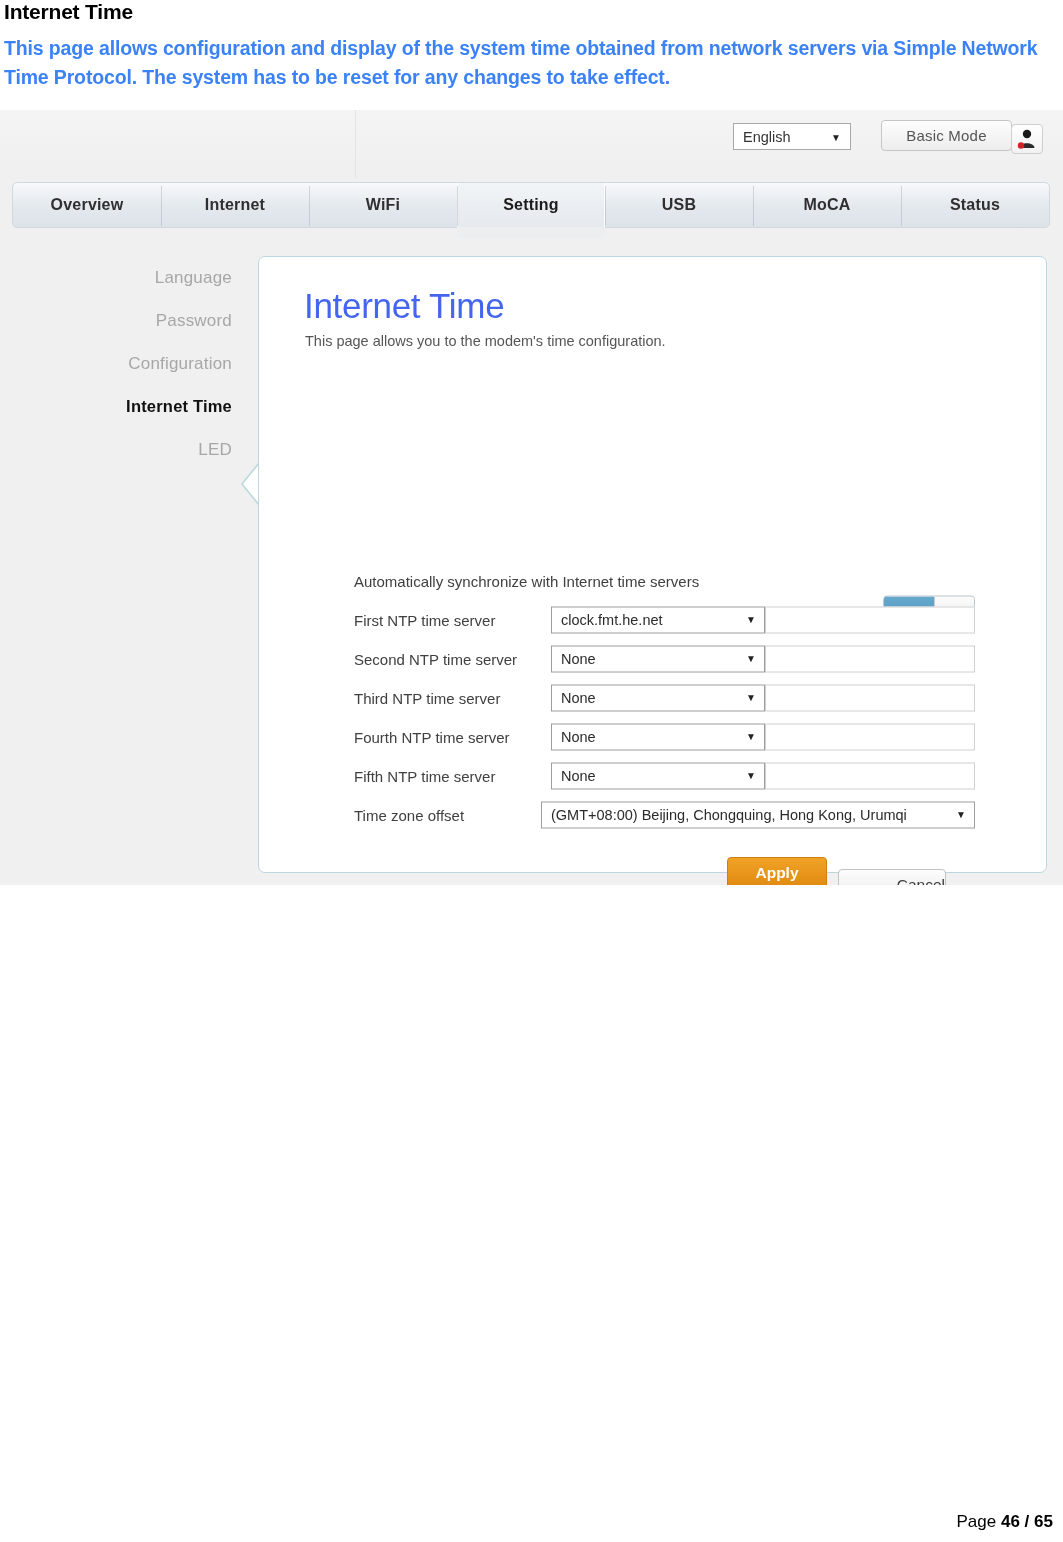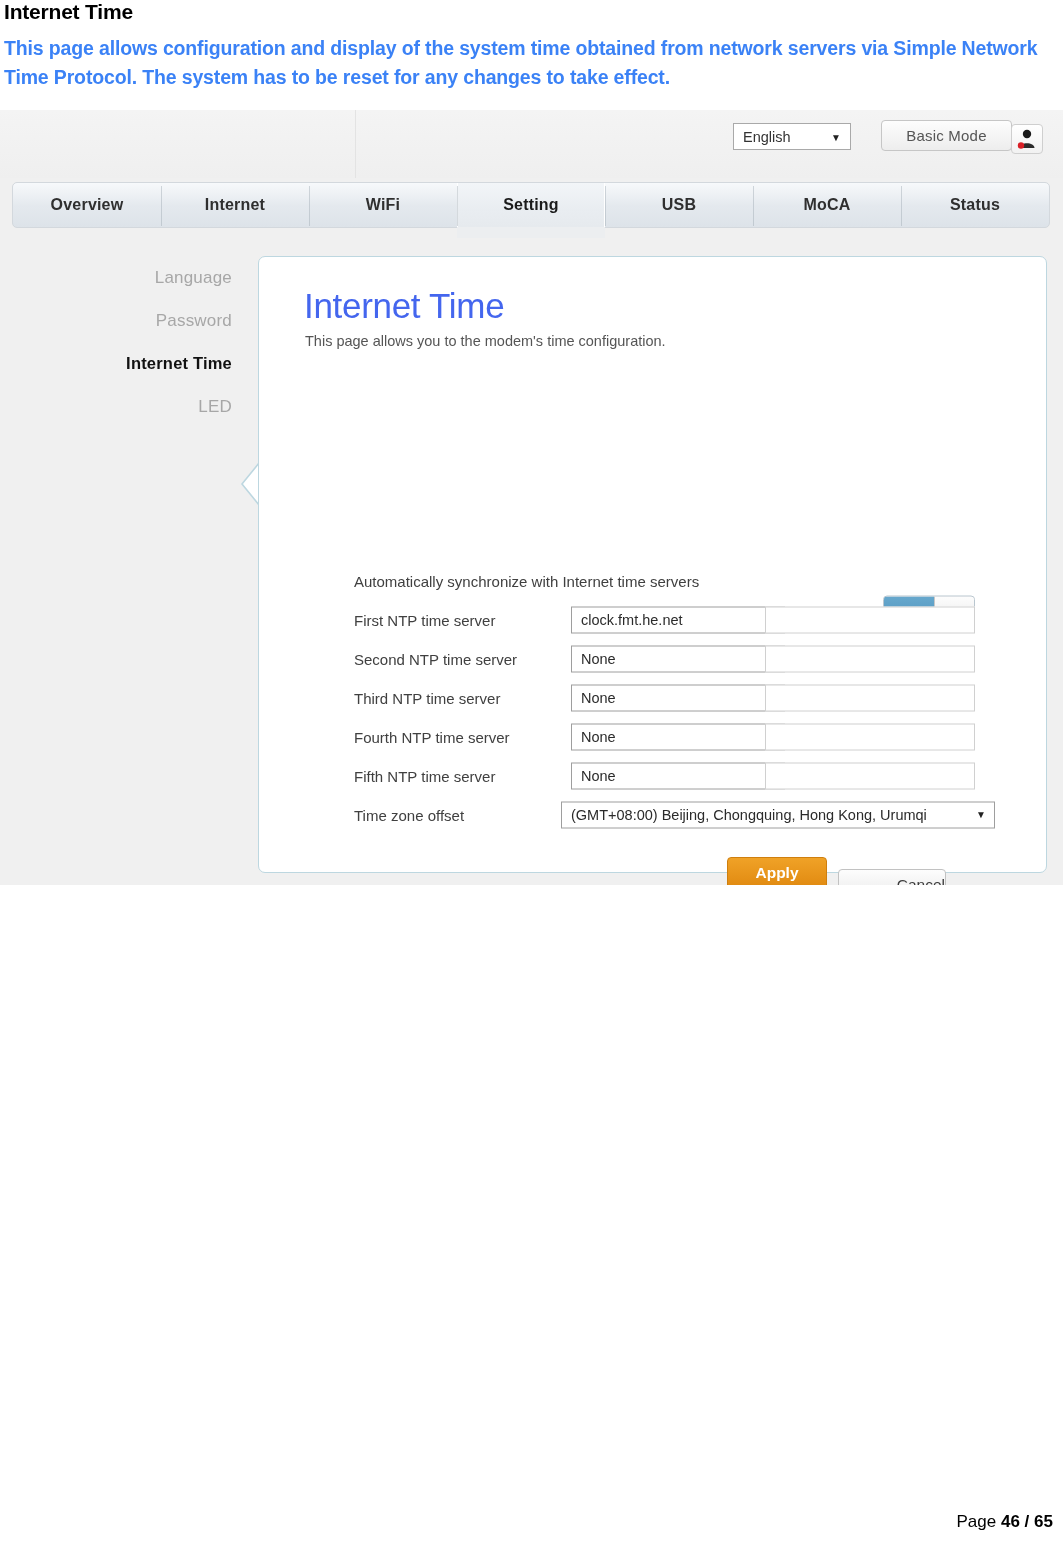--- a/index.html
+++ b/index.html
@@ -204,21 +204,20 @@
 
   .sel {
     position: absolute; left: 213px; top: 50%;
     transform: translateY(-50%);
     width: 214px; height: 27px;
     border: 1px solid #9e9e9e;
     background: #fff;
     font-size: 14.5px; color: #2b2b2b;
     display: flex; align-items: center;
     padding-left: 9px;
-    margin-left: 20px;
   }
   .sel .caret {
     position: absolute; right: 8px; top: 50%;
     transform: translateY(-50%);
     font-size: 10px; color: #222;
   }
   .txt {
     position: absolute; left: 427px; top: 50%;
     transform: translateY(-50%);
     width: 210px; height: 27px;
@@ -315,20 +314,21 @@
           <span>MoCA</span>
         </div>
       <div class="tab">
           <span>Status</span>
         </div>
     </div>
 
     <div class="sidebar">
       <div class="side-item"><span>Language</span></div>
       <div class="side-item"><span>Password</span></div>
+      <div class="side-item"><span>Configuration</span></div>
       <div class="side-item active"><span>Internet Time</span></div>
       <div class="side-item"><span>LED</span></div>
     </div>
 
     <div class="panel-pointer">
       <svg width="20" height="44" viewBox="0 0 20 44">
         <path d="M19 1 L2 22 L19 43" fill="#ffffff" stroke="#bdd7e0" stroke-width="1.6"></path>
       </svg>
     </div>
 

